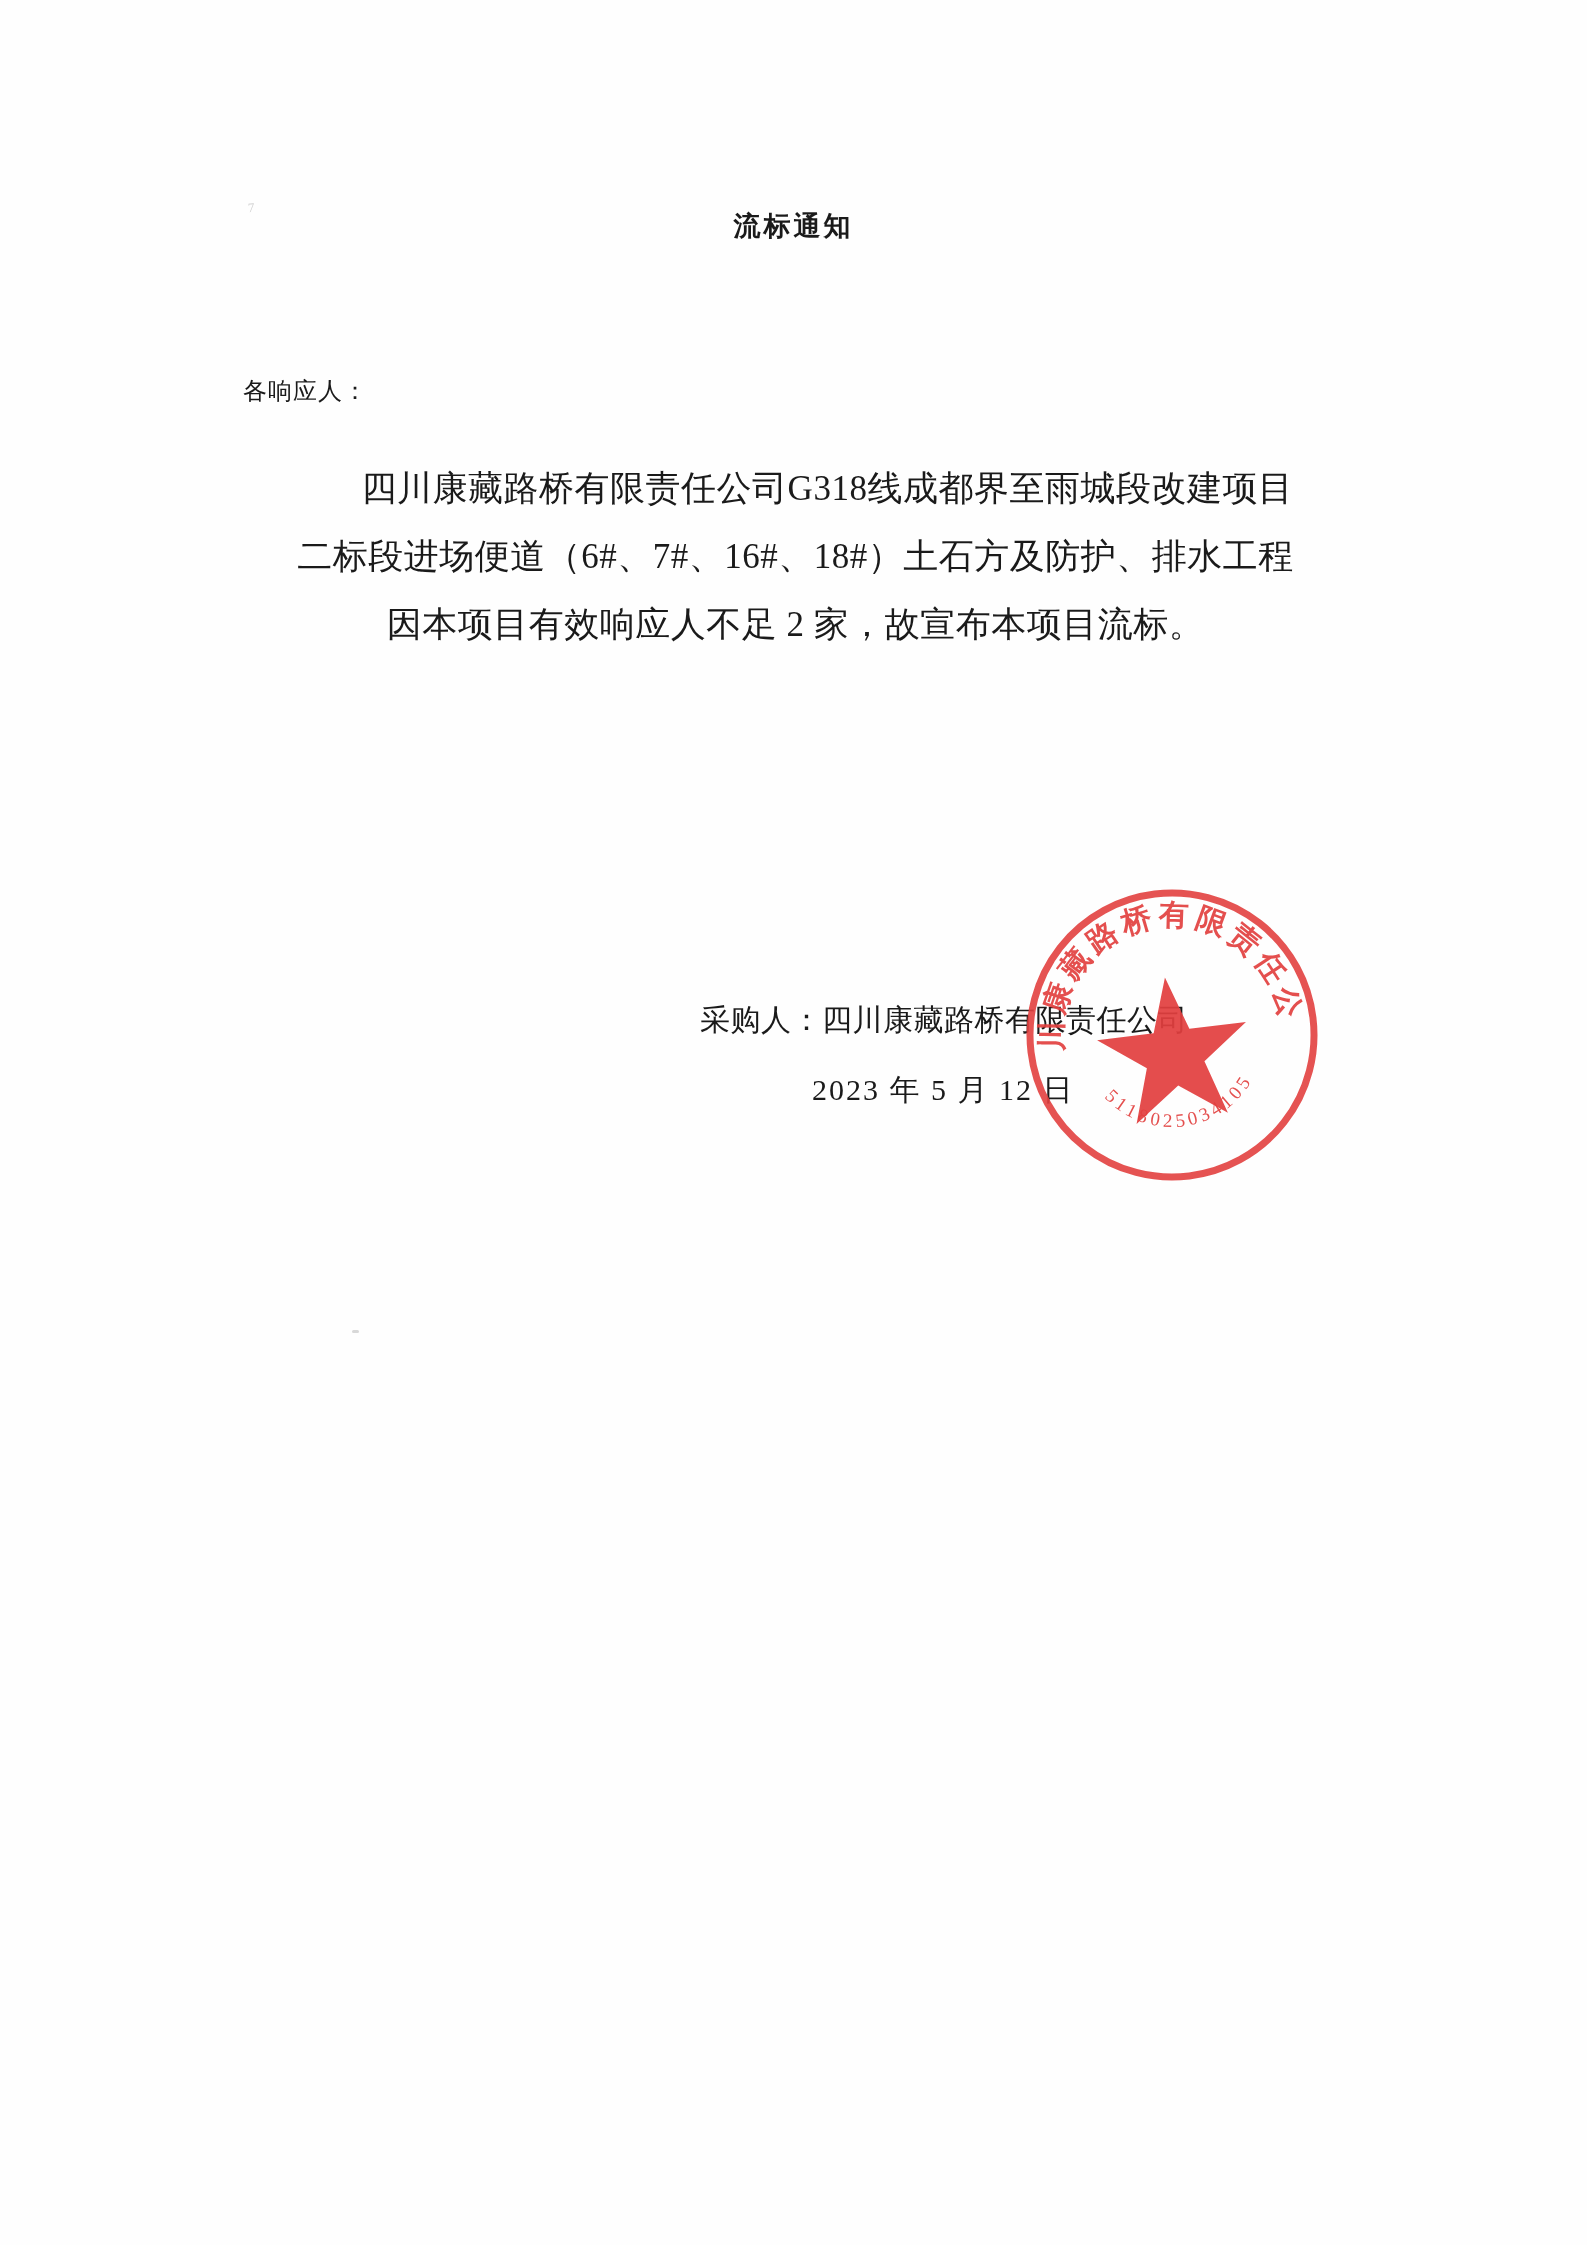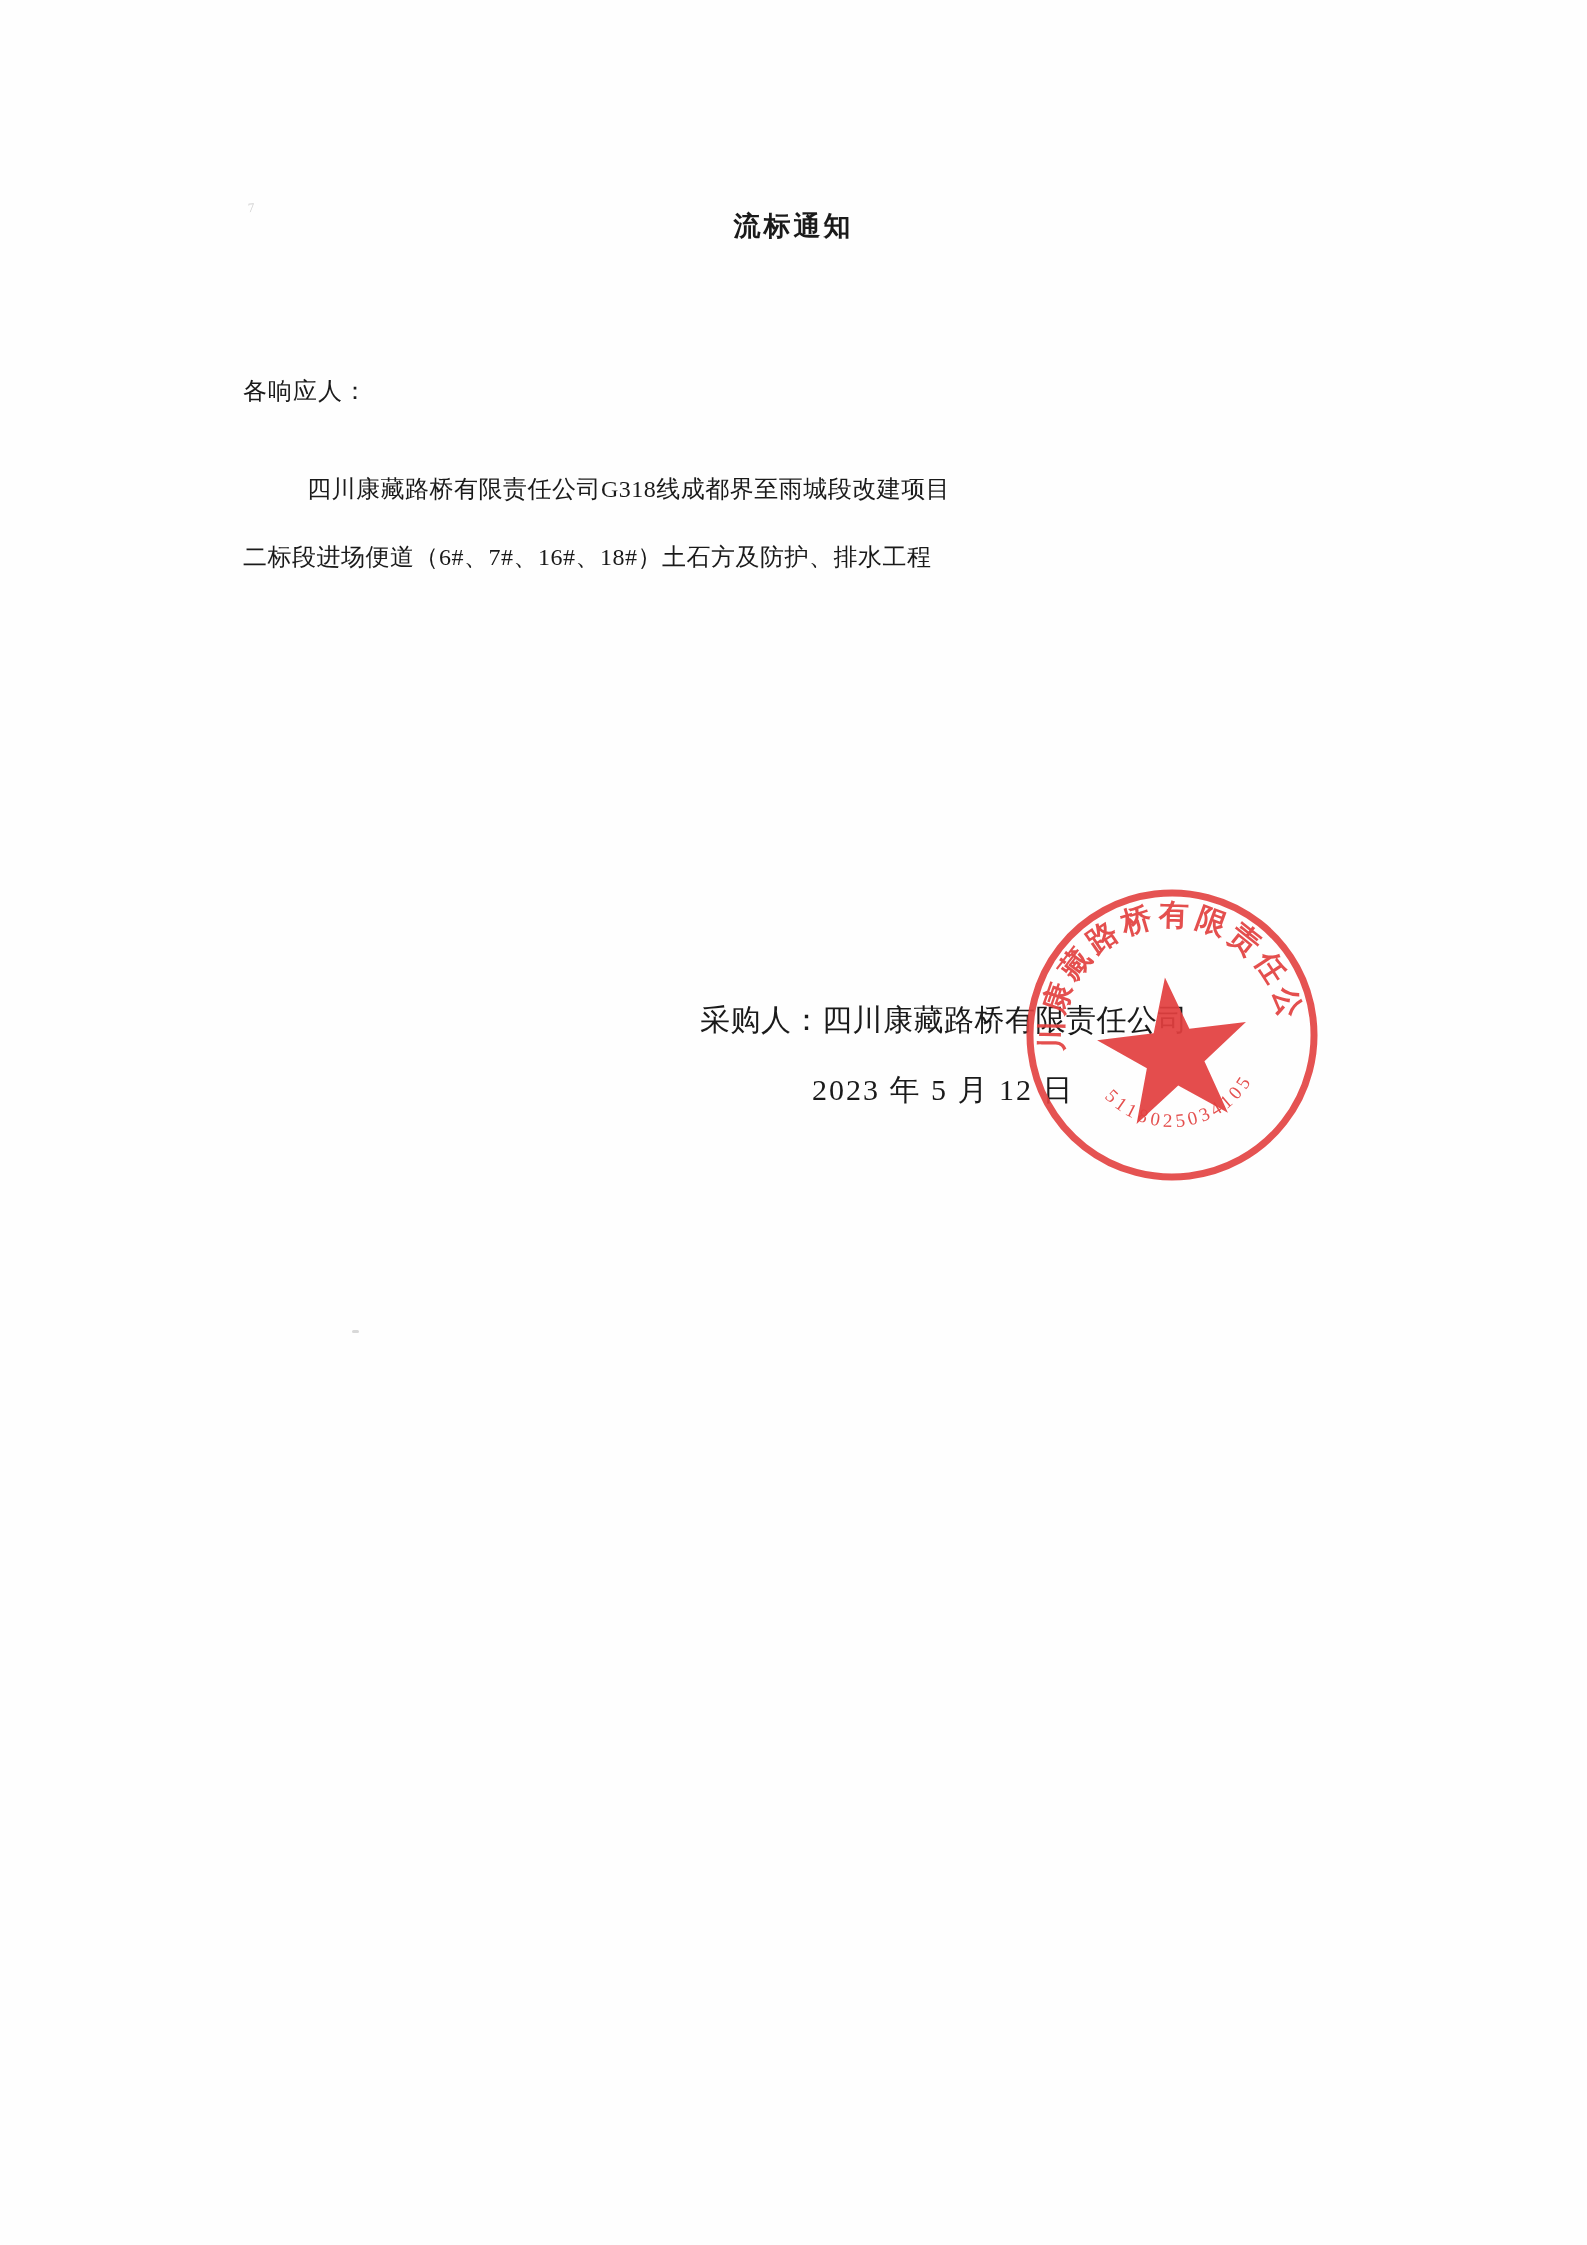--- a/index.html
+++ b/index.html
@@ -68,24 +68,25 @@
   }
 
   .body-block {
     position: absolute;
     left: 243px;
     top: 455px;
     width: 1105px;
   }
 
   .body-line {
-    font-size: 24px;
+    font-size: 35px;
     line-height: 68px;
     letter-spacing: 0.5px;
     white-space: nowrap;
+    text-align: center;
   }
   .body-line.indent {
     text-indent: 64px;
   }
 
   .signature-block {
     position: absolute;
     left: 700px;
     top: 985px;
     width: 650px;
@@ -126,20 +127,21 @@
   <span class="scan-mark top-left">7</span>
   <span class="scan-dot"></span>
 
   <h1 class="doc-title">流标通知</h1>
 
   <div class="salutation">各响应人：</div>
 
   <div class="body-block">
     <div class="body-line indent">四川康藏路桥有限责任公司G318线成都界至雨城段改建项目</div>
     <div class="body-line">二标段进场便道（6#、7#、16#、18#）土石方及防护、排水工程</div>
+    <div class="body-line">因本项目有效响应人不足 2 家，故宣布本项目流标。</div>
   </div>
 
   <div class="signature-block">
     <div class="sig-line">采购人：四川康藏路桥有限责任公司</div>
     <div class="sig-line date">2023 年 5 月 12 日</div>
   </div>
 
   <div class="seal">
     <svg width="300" height="300" viewBox="0 0 300 300" aria-hidden="true">
       <defs>

